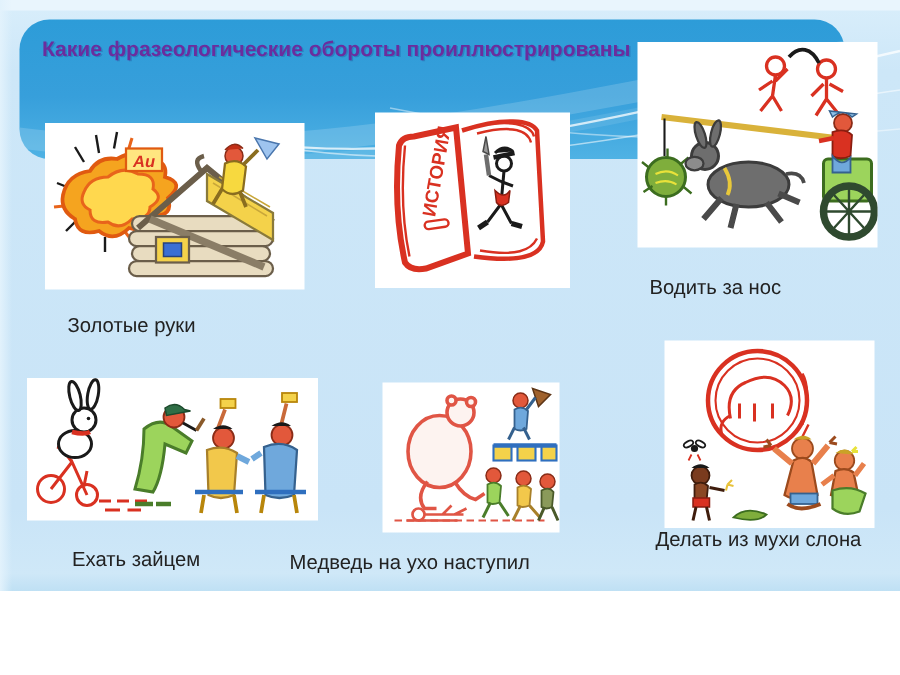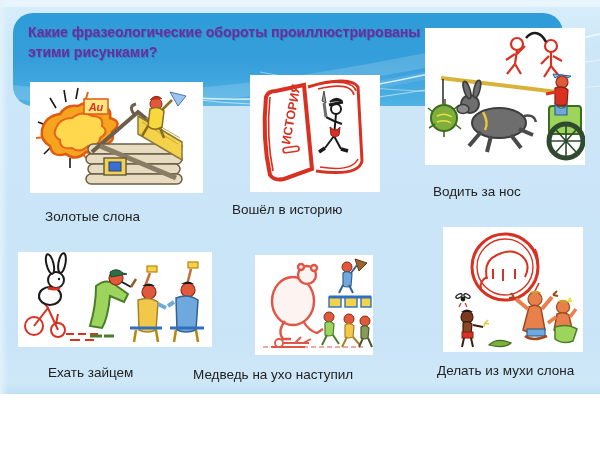--- a/index.html
+++ b/index.html
@@ -33,21 +33,21 @@
   #card-lead-by-nose{left:425px;top:28px;width:160px;height:137px;}
   #card-ride-as-hare{left:18px;top:252px;width:194px;height:95px;}
   #card-bear-ear{left:255px;top:255px;width:118px;height:100px;}
   #card-fly-elephant{left:443px;top:227px;width:140px;height:125px;}
   
   #cap-golden-hands{left:45px;top:209px;}
   #cap-entered-history{left:232px;top:202px;}
   #cap-lead-by-nose{left:433px;top:184px;}
   #cap-ride-as-hare{left:48px;top:365px;text-align:right;}
   #cap-bear-ear{left:193px;top:367px;}
-  #cap-fly-elephant{left:437px;top:363px;}
+  #cap-fly-elephant{left:437px;top:352px;}
 </style>
 </head>
 <body>
 
 <div class="slide">
   <div class="top-strip"></div>
   <div class="left-strip"></div>
 
   <div class="header-panel">
     <svg width="550" height="93" viewBox="0 0 550 93">
@@ -57,21 +57,20 @@
   </div>
 
   <svg class="swoosh-overlay" viewBox="0 0 600 140">
     <path d="M150,92 C290,118 440,70 600,34" fill="none" stroke="#ffffff" stroke-width="1.6" opacity="0.75"></path>
     <path d="M200,100 C340,118 470,78 600,60" fill="none" stroke="#ffffff" stroke-width="1.1" opacity="0.55"></path>
     <path d="M260,72 C380,96 500,96 600,86" fill="none" stroke="#ffffff" stroke-width="1.0" opacity="0.45"></path>
   </svg>
 
   <div class="slide-title">
     <div>Какие фразеологические обороты проиллюстрированы</div>
-    <div>этими рисунками?</div>
   </div>
 
   <div class="card" id="card-golden-hands">
     <svg width="173" height="111" viewBox="0 0 173 111">
 
       <g stroke="#1a1a1a" stroke-width="1.6">
         <line x1="20" y1="16" x2="26" y2="26"></line>
           <line x1="34" y1="8" x2="36" y2="20"></line>
         <line x1="48" y1="6" x2="46" y2="17"></line>
           <line x1="8" y1="40" x2="18" y2="44"></line>
@@ -108,21 +107,21 @@
       <rect x="79" y="80" width="12" height="9" fill="#3b6fd4" stroke="#27427c" stroke-width="1"></rect>
 
       <circle cx="126" cy="22" r="6" fill="#e2583b" stroke="#8a2c17" stroke-width="1"></circle>
       <path d="M120,18 q6,-7 12,-1" fill="#c22f17" stroke="#8a2c17" stroke-width="1"></path>
       <path d="M120,27 q8,-4 14,2 l-2,16 q-8,5 -14,-1 Z" fill="#f7d93f" stroke="#8a6d1f" stroke-width="1.5"></path>
       <path d="M132,28 l10,-10" stroke="#8a6d1f" stroke-width="2.5" fill="none"></path>
       <polygon points="140,10 156,14 148,24" fill="#9ec4ef" stroke="#4a76ad" stroke-width="1"></polygon>
       <path d="M118,44 l-6,10 M130,46 l4,10" stroke="#8a6d1f" stroke-width="2.5"></path>
     </svg>
   </div>
-  <div class="caption" id="cap-golden-hands">Золотые слона</div>
+  <div class="caption" id="cap-golden-hands">Золотые руки</div>
 
   <div class="card" id="card-entered-history">
     <svg width="130" height="117" viewBox="0 0 130 117">
 
       <path d="M58,12 C86,3 104,5 108,12 L112,86 C110,96 96,100 66,96" fill="#ffffff" stroke="#d93121" stroke-width="3"></path>
       <path d="M64,10 C90,4 104,8 106,16 M68,14 C92,8 102,12 104,20 M70,92 C94,96 104,92 108,84" fill="none" stroke="#d93121" stroke-width="1.6"></path>
 
       <path d="M16,22 q-4,42 4,78 q4,6 14,4 L62,94 L54,10 L26,16 q-8,0 -10,6 Z" fill="#ffffff" stroke="#d93121" stroke-width="4"></path>
       <path d="M20,22 q-4,40 3,74" fill="none" stroke="#d93121" stroke-width="1.6"></path>
       <g transform="translate(40,70) rotate(-80)">
@@ -137,21 +136,20 @@
         <path d="M86,39 l-2,22"></path>
         <path d="M84,46 l-8,-4 M84,46 l8,3"></path>
         <path d="M84,61 l-9,12 M84,61 l7,13"></path>
         <path d="M75,73 l-6,4 M91,74 l7,2" stroke-width="3.5"></path>
       </g>
       <path d="M76,42 l-2,-14" stroke="#6e6e6e" stroke-width="3"></path>
       <polygon points="72,26 76,28 74,16" fill="#9a9a9a" stroke="#4a4a4a" stroke-width="1"></polygon>
       <path d="M80,52 q6,6 10,0 l-1,8 q-5,4 -8,0 Z" fill="#d93121" stroke="#8a1d10" stroke-width="1"></path>
     </svg>
   </div>
-  <div class="caption" id="cap-entered-history">Вошёл в историю</div>
 
   <div class="card" id="card-lead-by-nose">
     <svg width="160" height="137" viewBox="0 0 160 137">
 
       <g stroke="#d93121" stroke-width="2.2" fill="none">
         <circle cx="92" cy="16" r="6"></circle>
         <path d="M92,22 l-2,14 M90,36 l-8,10 M90,36 l6,10 M90,26 l-9,6 M92,26 l8,-8"></path>
         <circle cx="126" cy="18" r="6"></circle>
         <path d="M126,24 l0,14 M126,38 l-7,11 M126,38 l8,10 M124,28 l-8,8 M128,28 l9,5"></path>
       </g>

